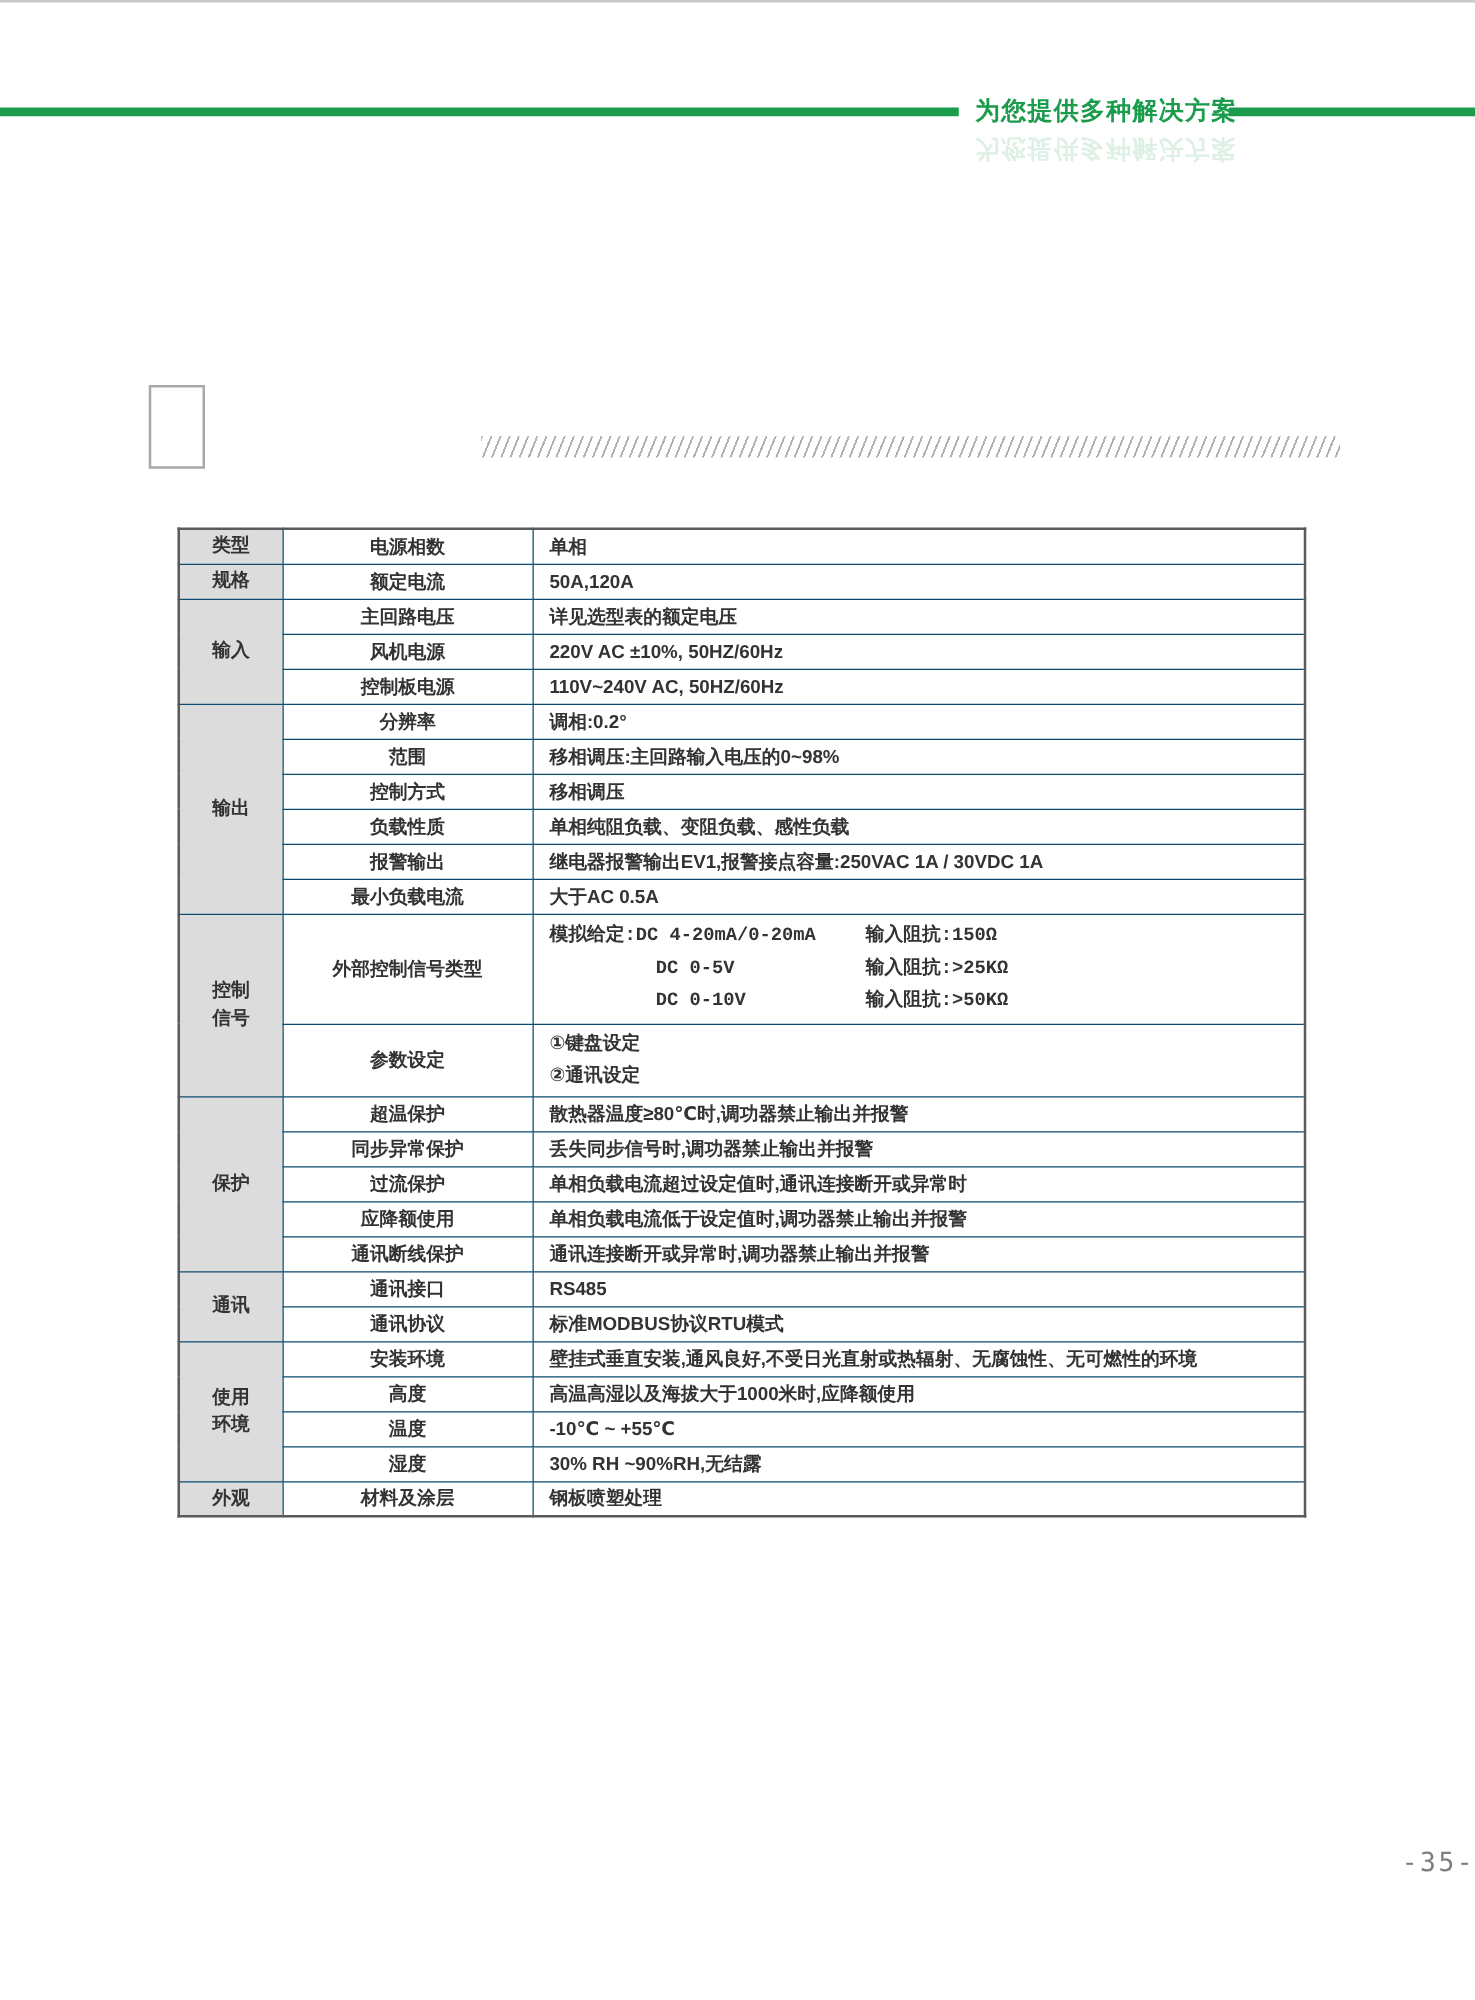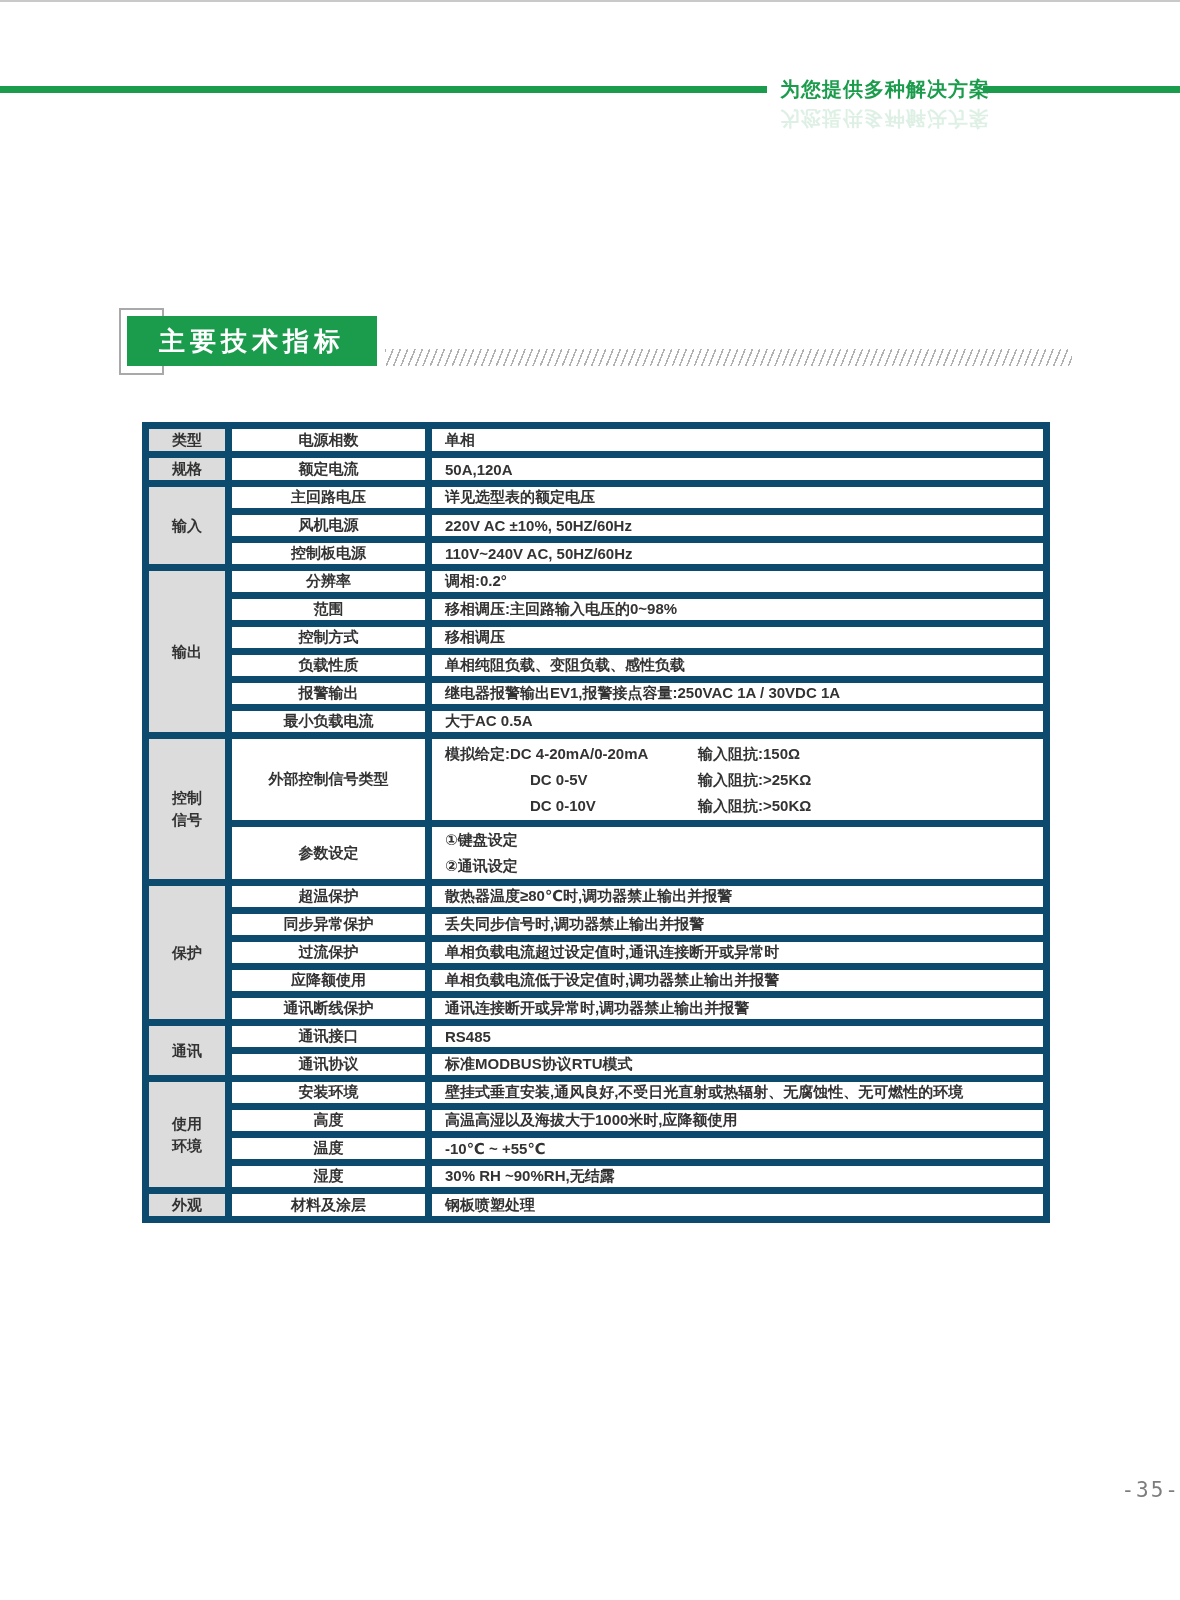--- a/index.html
+++ b/index.html
@@ -41,31 +41,31 @@
   .title-hatch {
     position:absolute; left:385px; top:349px; width:687px; height:17px;
     background:repeating-linear-gradient(112deg, #a3a3a3 0 1.5px, transparent 1.5px 6.8px);
     opacity:0.85;
   }
 
   
   .spec-wrap { position:absolute; left:142px; top:422px; }
   table.spec { border-collapse:collapse; width:901px; table-layout:fixed;
     border:2px solid #5a5a5a; font-size:15px; }
-  table.spec td { border:7px solid #0c4a6e; vertical-align:middle; }
+  table.spec td { border:1px solid #0c4a6e; vertical-align:middle; }
   td.cat {
     background:#dcdcdc; text-align:center; font-weight:700; color:#333;
     white-space:pre-line; line-height:22px;
   }
   td.param { text-align:center; font-weight:700; color:#333;margin-top:22px; }
   td.val   { text-align:left; padding-left:13px; padding-right:8px; font-weight:600; color:#333; }
   tr.std { height:28px; }
   tr.h3  { height:88px; }
   tr.h2  { height:58px; }
-  .pair { display:flex; line-height:26px; }
+  .pair { display:flex; line-height:26px;font-family:Liberation Mono, monospace; }
   .pair .l { width:253px; flex:0 0 253px; }
   .pair .l.indent { padding-left:85px; }
   .vline { display:block; line-height:26px; }
 
   
   .notes { position:absolute; left:133px; top:1232px; width:900px; }
   .notes-title { font-size:17px; font-weight:700; color:#222; }
   .notes-item  { margin-top:9px; font-size:15px; font-weight:500; color:#3a3a3a; letter-spacing:0.3px; }
 
   
@@ -83,21 +83,20 @@
   <div class="top-edge"></div>
 
   <div class="header">
     <div class="rule rule-left"></div>
     <div class="slogan">为您提供多种解决方案</div>
     <div class="slogan-reflection">为您提供多种解决方案</div>
     <div class="rule rule-right"></div>
   </div>
 
   <div class="title-outline"></div>
-  <div class="title-box">主要技术指标</div>
   <div class="title-hatch"></div>
 
   <div class="spec-wrap">
     <table class="spec">
       <colgroup>
           <col style="width:83px">
           <col style="width:200px">
           <col style="width:618px">
         </colgroup>
       <tbody>

